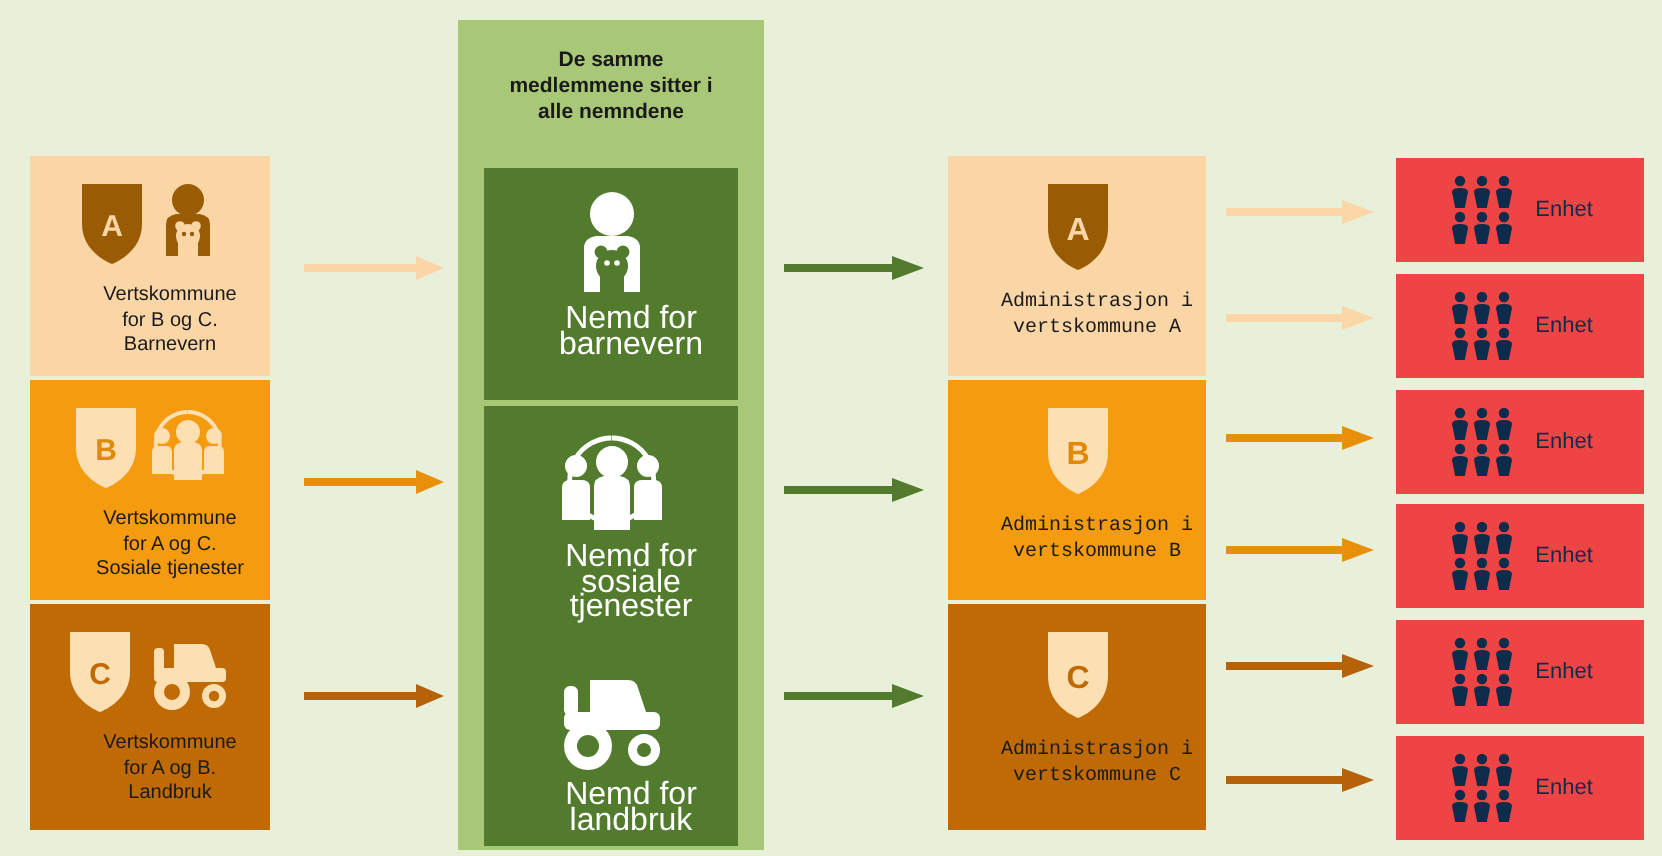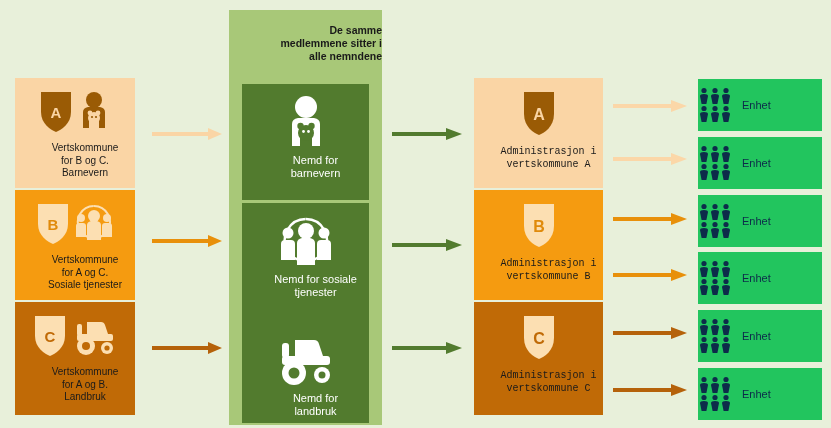--- a/index.html
+++ b/index.html
@@ -46,45 +46,45 @@
   .vk-b{top:112px;height:110px;background:#F59B10;}
   .vk-c{top:224px;height:113px;background:#C06A06;}
 
   
   #green-panel{
     position:absolute;left:229px;top:10px;width:153px;height:415px;
     background:#A8C878;
   }
   #panel-title{
     position:absolute;left:0;top:14px;width:153px;
-    text-align:right;font-size:10.5px;font-weight:bold;
+    text-align:center;font-size:10.5px;font-weight:bold;
     line-height:13px;color:#1a1a1a;white-space:pre-line;
   }
   .nemnd{
     position:absolute;left:13px;width:127px;background:#527B2E;
   }
   .nemnd .card-icon{height:58px;margin-top:10px;}
-  .nemnd .card-label{margin-top:2px;color:#ffffff;font-size:11px;}
+  .nemnd .card-label{margin-top:2px;color:#ffffff;font-size:16px;}
   .nemnd-1{top:74px;height:116px;}
   .nemnd-2{top:193px;height:144px;}
   .nemnd-3{top:312px;height:101px;}
 
   
   .adm{position:absolute;left:474px;width:129px;}
   .adm .card-icon{height:52px;margin-top:10px;}
   .adm .card-label{margin-top:6px;color:#1a1a1a;font-family:Liberation Mono, monospace;}
   .adm-a{top:78px;height:110px;background:#FAD5A5;}
   .adm-b{top:190px;height:110px;background:#F59B10;}
   .adm-c{top:302px;height:113px;background:#C06A06;}
 
   
   .enhet{
     position:absolute;left:698px;width:124px;height:52px;
-    background:#22c55e;
-    display:flex;align-items:center;gap:8px;
+    background:#ef4444;
+    display:flex;align-items:center;justify-content:center;gap:8px;
   }
   .enhet-label{font-size:11px;color:#0d2b4a;}
   .enhet-1{top:79px;}
   .enhet-2{top:137px;}
   .enhet-3{top:195px;}
   .enhet-4{top:252px;}
   .enhet-5{top:310px;}
   .enhet-6{top:368px;}
 
   

